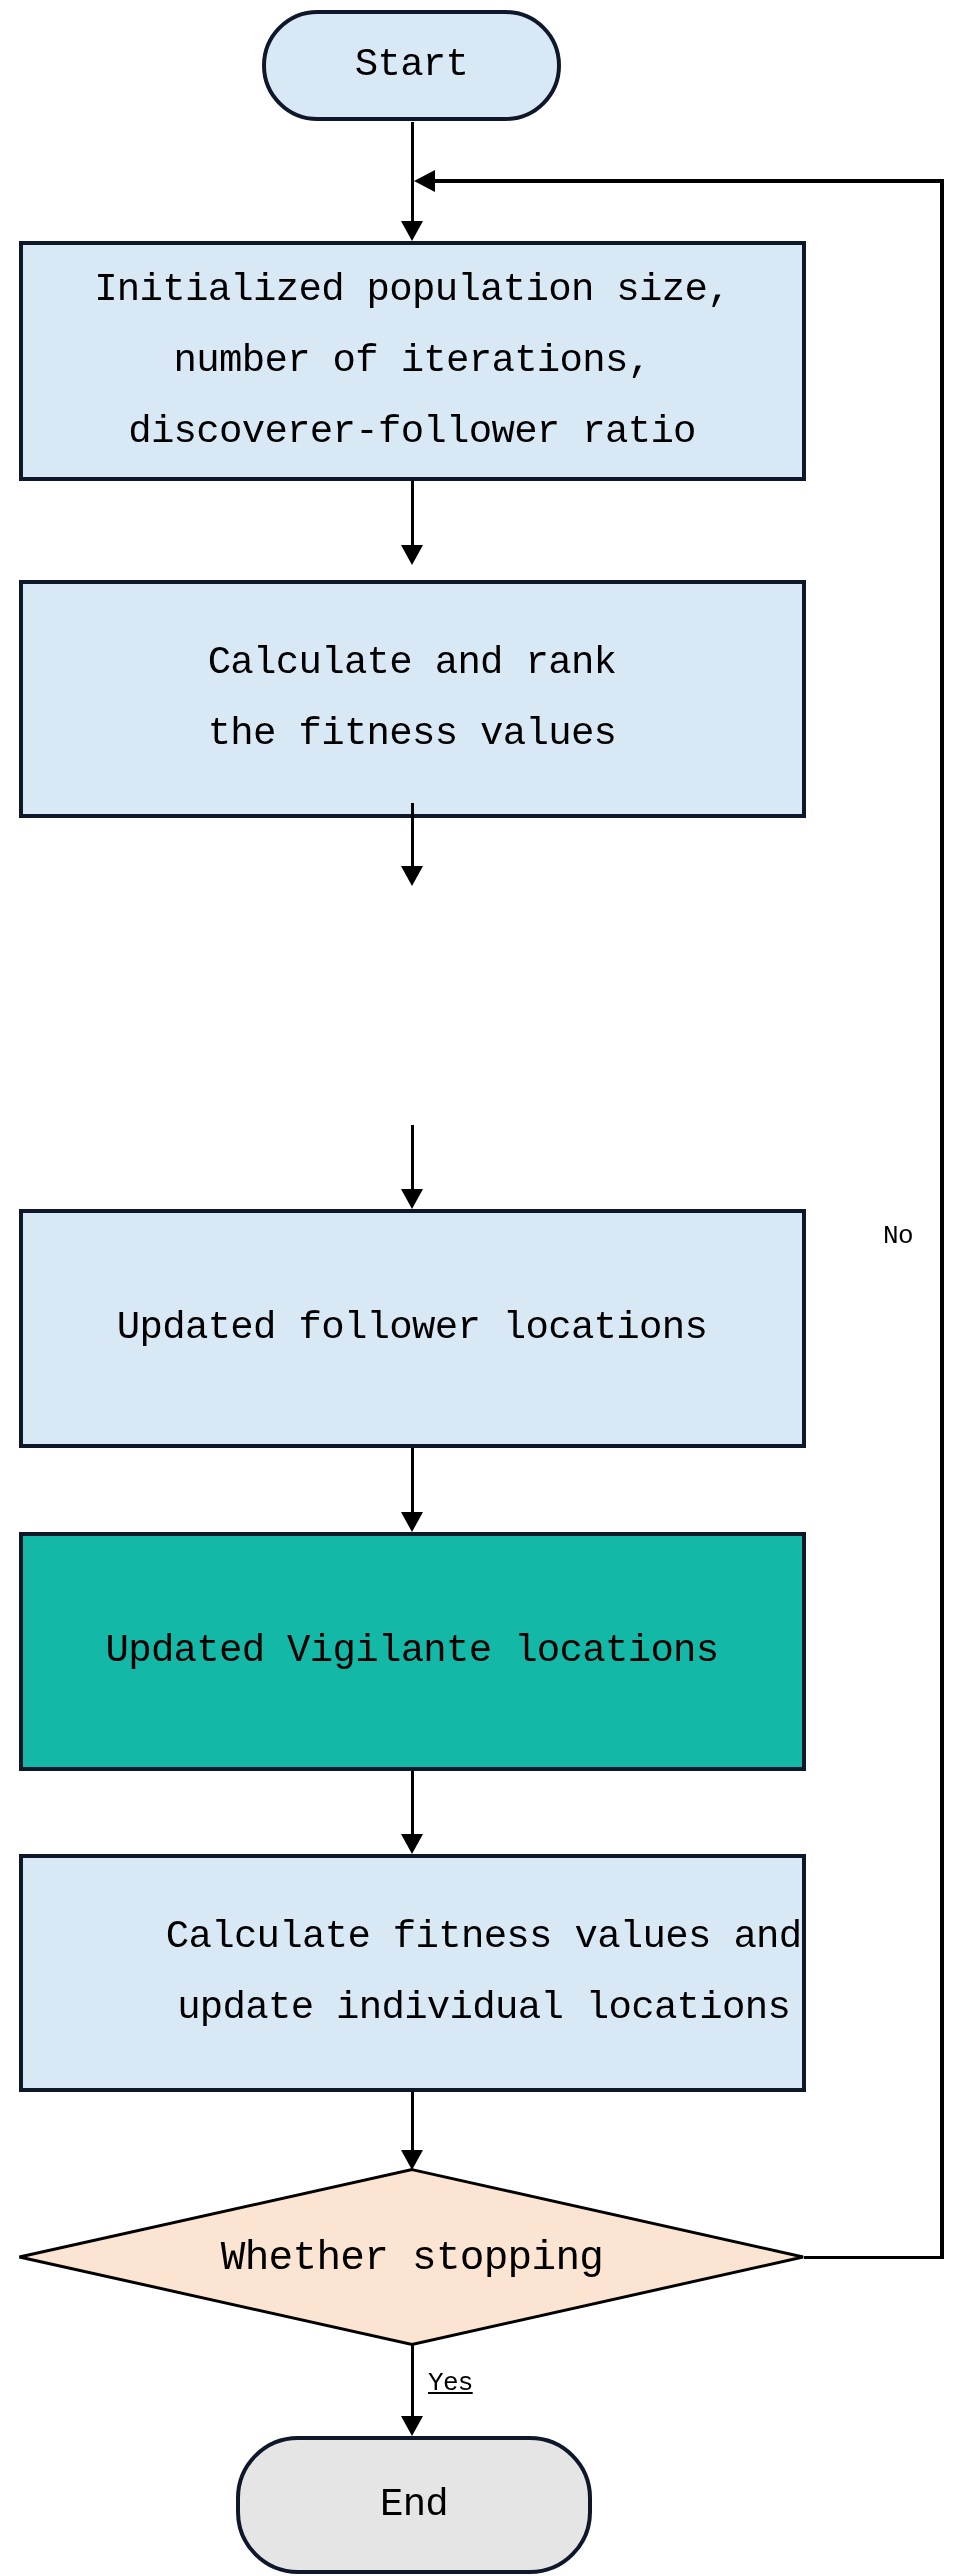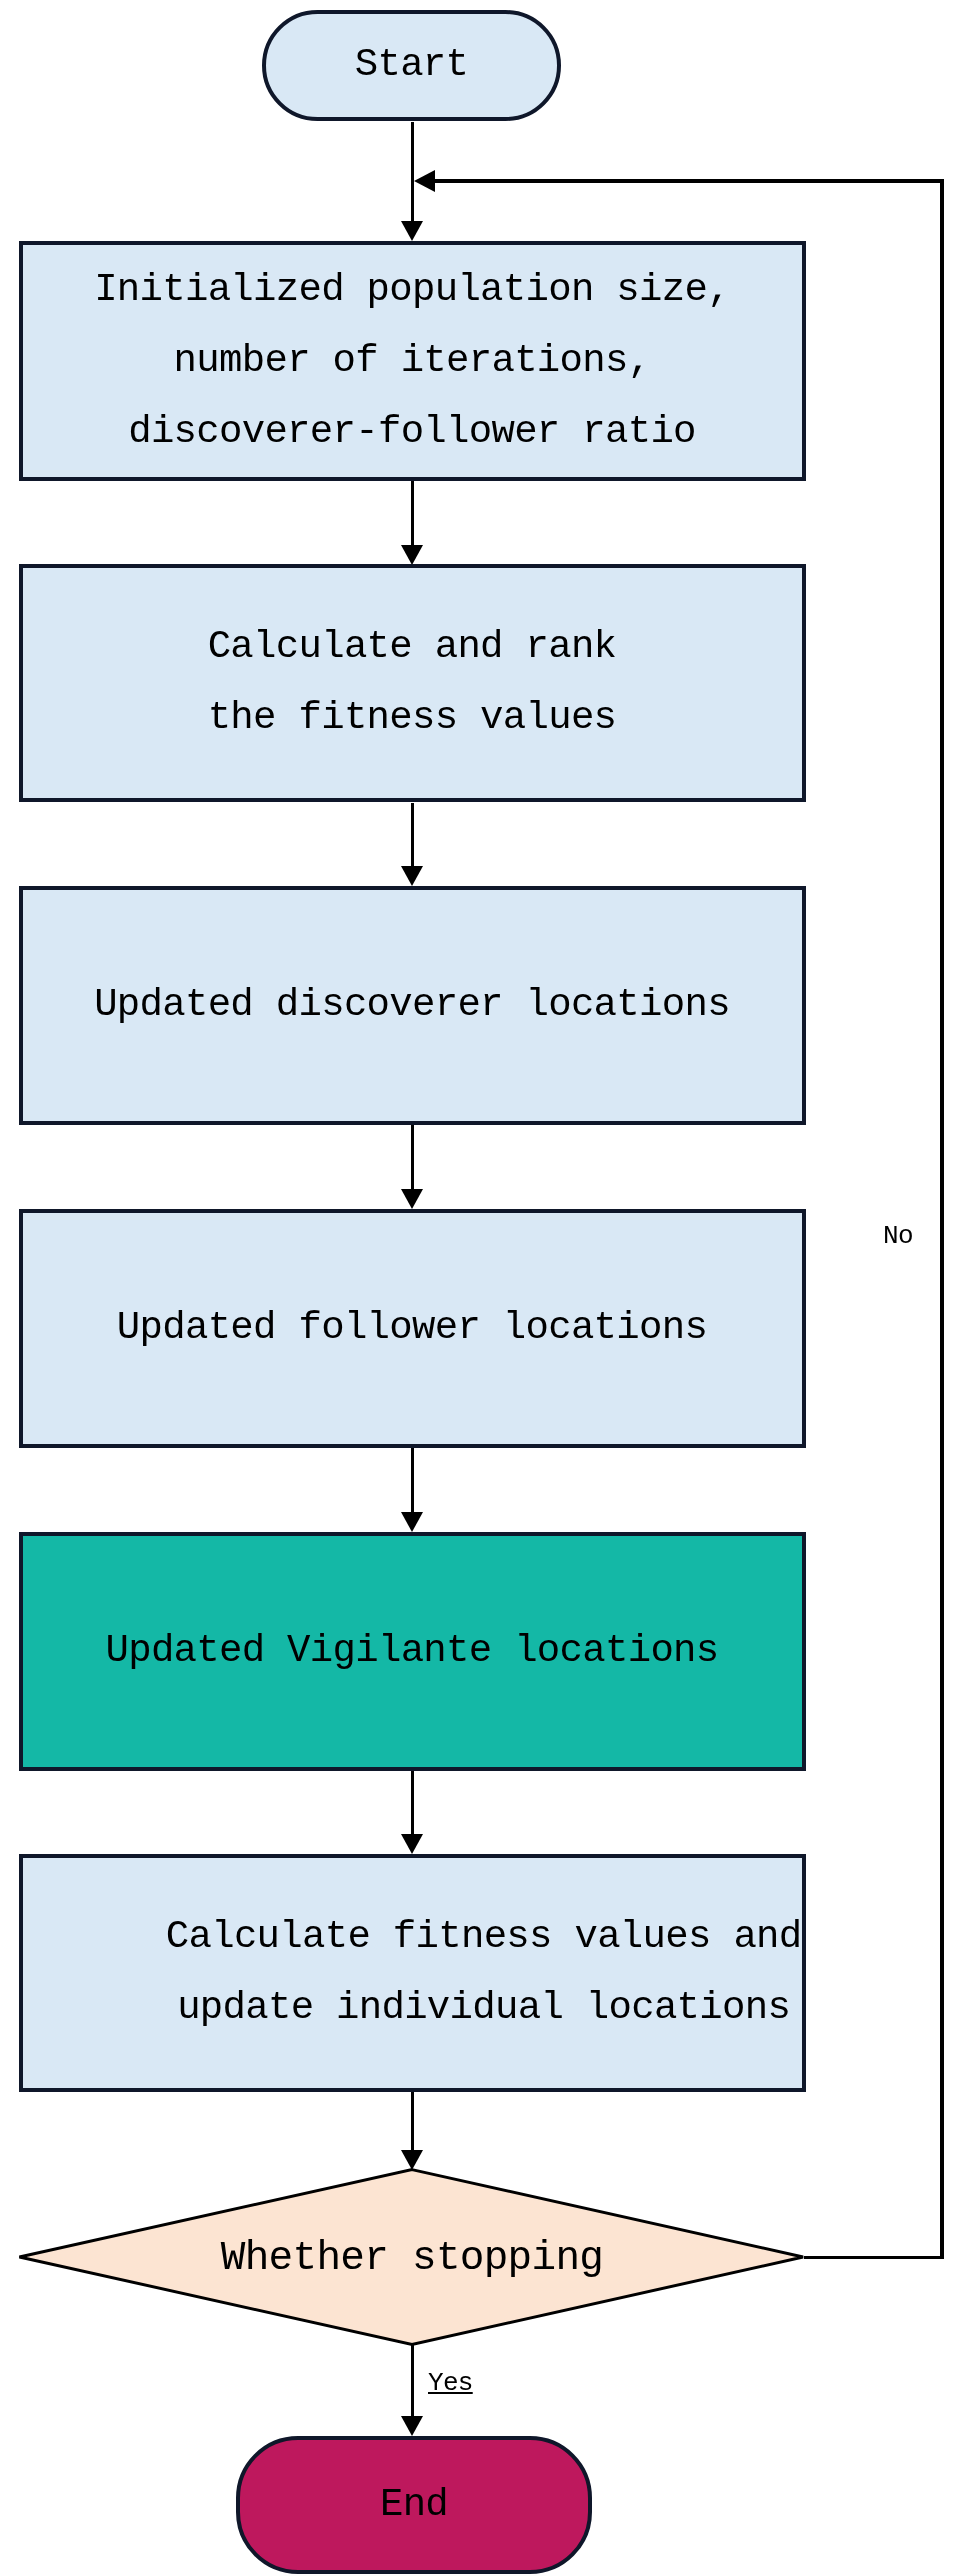--- a/index.html
+++ b/index.html
@@ -24,21 +24,21 @@
     text-align: center;
     font-size: 39px;
     letter-spacing: -0.7px;
     line-height: 71px;
     white-space: pre-line;
   }
   .process { left: 18.5px; width: 787px; }
 
   .n-start { left: 262px; top: 10.4px;  width: 299px; height: 111px; border-radius: 57px; }
   .n-init  { top: 241px;  height: 240px; }
-  .n-calcrank { top: 564px;  height: 238px; }
+  .n-calcrank { top: 580px;  height: 238px; }
   .n-discoverer { top: 886px; height: 239px; }
   .n-follower   { top: 1209px; height: 239px; }
   .n-vigilante  { top: 1532px; height: 239px; }
   .n-calcupdate { top: 1854px; height: 238px; justify-content: flex-end; }
   .n-end   { left: 236px; top: 2436px; width: 356px; height: 138px; border-radius: 62px; }
 
   .decision-svg { position: absolute; left: 12px; top: 2162px; width: 800px; height: 190px; }
   .decision-label {
     position: absolute; left: 18.5px; top: 2170px; width: 787px; height: 175px;
     display: flex; align-items: center; justify-content: center;
@@ -109,23 +109,20 @@
   <div class="arrow-down a-1"></div>
 
   <div class="node process n-calcrank" style="background: rgb(217, 232, 245);">
     <span>Calculate and rank
 the fitness values</span>
   </div>
 
   <div class="vline c-2"></div>
   <div class="arrow-down a-2"></div>
 
-  <div class="node process n-discoverer" style="background: rgb(217, 232, 245);">
-    <span>Updated discoverer locations</span>
-  </div>
 
   <div class="vline c-3"></div>
   <div class="arrow-down a-3"></div>
 
   <div class="node process n-follower" style="background: rgb(217, 232, 245);">
     <span>Updated follower locations</span>
   </div>
 
   <div class="vline c-4"></div>
   <div class="arrow-down a-4"></div>
@@ -147,18 +144,18 @@
 
   <svg class="decision-svg" viewBox="0 0 1080 256" xmlns="http://www.w3.org/2000/svg">
     <polygon points="540,10 1068,128 540,246 10,128" stroke="#000000" stroke-width="4" fill="#fce4d2"></polygon>
   </svg>
   <div class="decision-label">Whether stopping</div>
 
   <div class="vline c-7"></div>
   <div class="arrow-down a-7"></div>
   <div class="edge-label yes-label">Yes</div>
 
-  <div class="node n-end" style="background: #be185d; text-align: right;">
+  <div class="node n-end" style="background: #e5e5e5; text-align: right;">
     <span>End</span>
   </div>
 
 </div>
 
 
 </body></html>

